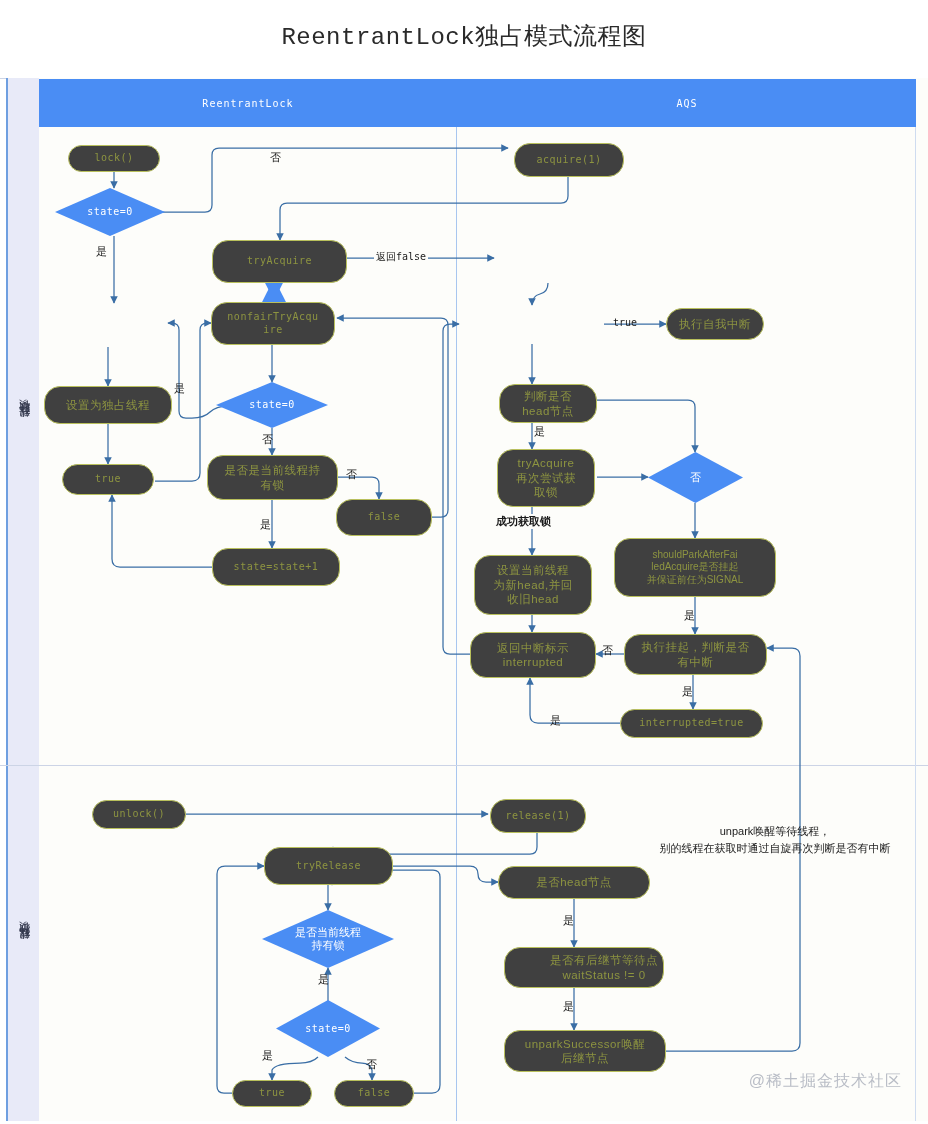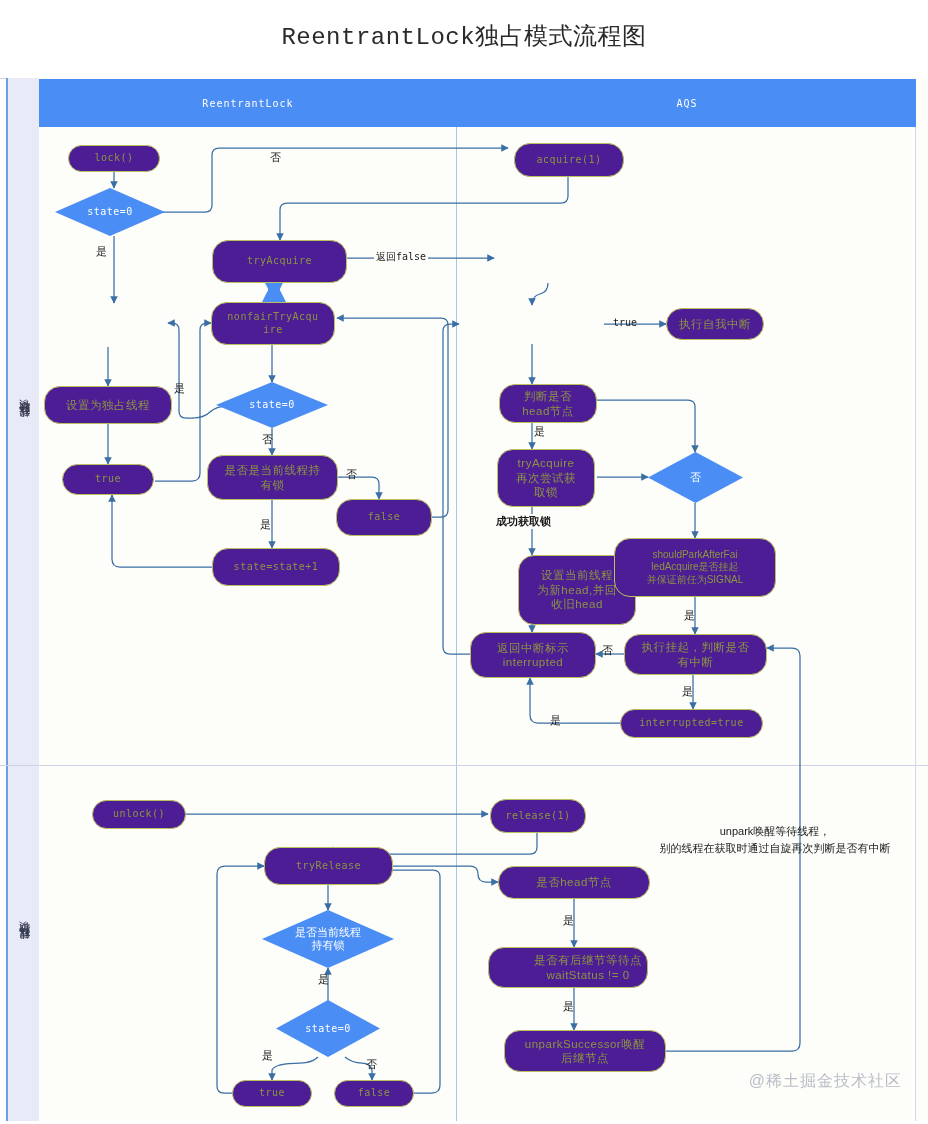--- a/index.html
+++ b/index.html
@@ -92,21 +92,21 @@
 
   
   .node {
     position: absolute;
     box-sizing: border-box;
     display: flex;
     align-items: center;
     justify-content: center;
     text-align: center;
     border-radius: 16px;
-    background: #4c1d95;
+    background: #404040;
     border: 1.3px solid #b9c05c;
     color: #8d9440;
     font-size: 10px;
     line-height: 1.25;
     padding: 2px 4px;
     z-index: 5;
   }
   .node.mono {
     font-family: "DejaVu Sans Mono", "Liberation Mono", monospace;
     letter-spacing: 0.5px;
@@ -373,21 +373,21 @@
 
   <div class="node cn" style="left:497px;top:449px;width:98px;height:58px;white-space:pre-line;">tryAcquire
 再次尝试获
 取锁</div>
 
   <div class="diamond" style="left:648px;top:452px;width:95px;height:51px;">
     <div class="shape"></div>
     <div class="dtext cn">否</div>
   </div>
 
-  <div class="node cn" style="left:474px;top:555px;width:118px;height:70px;white-space:pre-line;margin-left:44px;">设置当前线程
+  <div class="node cn" style="left:474px;top:555px;width:118px;height:60px;white-space:pre-line;">设置当前线程
 为新head,并回
 收旧head</div>
 
   <div class="node mix" style="left:614px;top:538px;width:162px;height:59px;white-space:pre-line;font-family:'Liberation Sans',sans-serif;font-size:10px;">shouldParkAfterFai
 ledAcquire是否挂起
 并保证前任为SIGNAL</div>
 
   <div class="node cn" style="left:470px;top:632px;width:126px;height:46px;white-space:pre-line;">返回中断标示
 interrupted</div>
 
@@ -412,21 +412,21 @@
     <div class="shape"></div>
     <div class="dtext mono">state=0</div>
   </div>
 
   <div class="node mono" style="left:232px;top:1080px;width:80px;height:27px;">true</div>
 
   <div class="node mono" style="left:334px;top:1080px;width:80px;height:27px;">false</div>
 
   <div class="node cn" style="left:498px;top:866px;width:152px;height:33px;">是否head节点</div>
 
-  <div class="node cn" style="left:488px;top:947px;width:160px;height:41px;white-space:pre-line;padding-left:44px;">是否有后继节等待点
+  <div class="node cn" style="left:504px;top:947px;width:160px;height:41px;white-space:pre-line;padding-left:44px;">是否有后继节等待点
 waitStatus != 0</div>
 
   <div class="node cn" style="left:504px;top:1030px;width:162px;height:42px;white-space:pre-line;">unparkSuccessor唤醒
 后继节点</div>
 
   <div class="elabel" style="left:270px;top:150px;">否</div>
   <div class="elabel" style="left:96px;top:244px;">是</div>
   <div class="elabel mono" style="left:374px;top:250px;background:#fdfdfa;padding:0 2px;">返回false</div>
   <div class="elabel mono" style="left:613px;top:317px;">true</div>
   <div class="elabel" style="left:174px;top:381px;">是</div>

